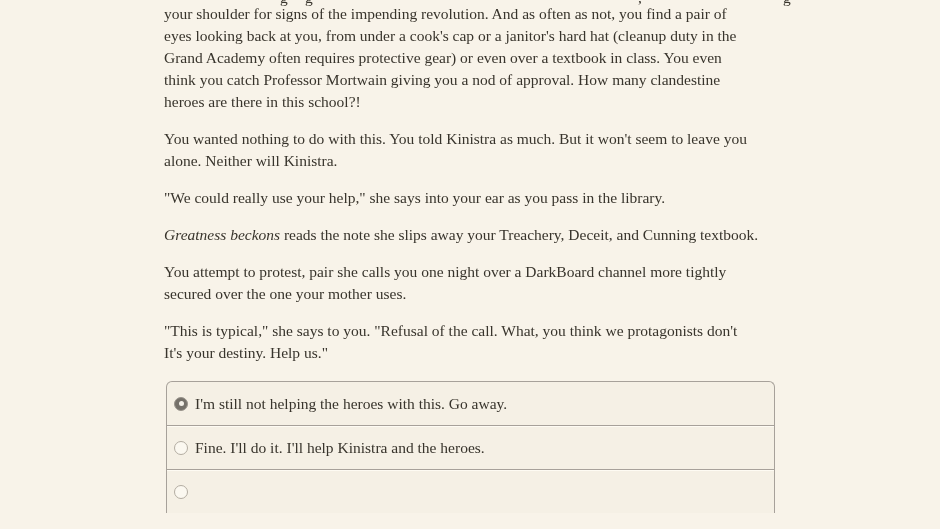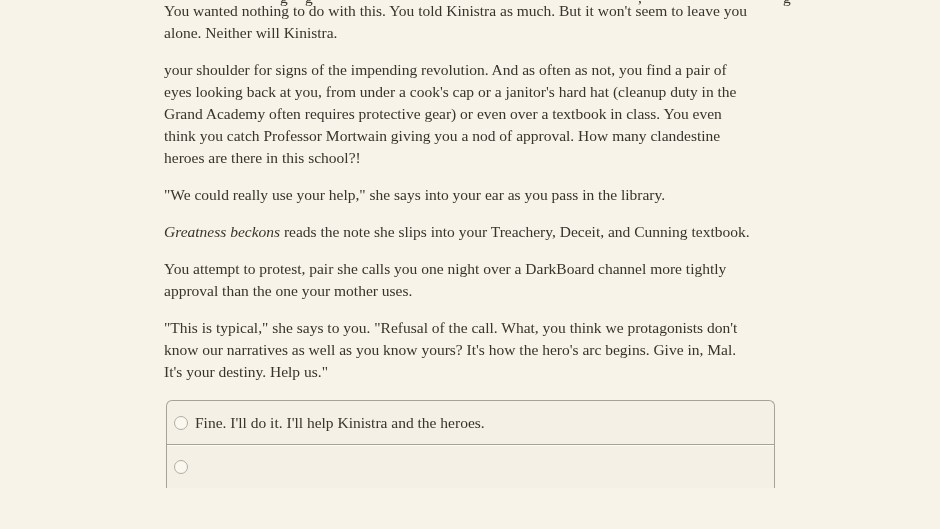--- a/index.html
+++ b/index.html
@@ -99,53 +99,56 @@
 </head>
 <body>
 
 <span class="clipped-fragment" style="left:280px">g</span>
 <span class="clipped-fragment" style="left:305px">g</span>
 <span class="clipped-fragment" style="left:638px">,</span>
 <span class="clipped-fragment" style="left:783px">g</span>
 
 <div class="story-column">
 
-  <div class="paragraph">
-    <div class="line">You wanted nothing to do with this. You told Kinistra as much. But it won't seem to leave you</div>
-    <div class="line">alone. Neither will Kinistra.</div>
-  </div>
-
   <div class="paragraph first">
     <div class="line">your shoulder for signs of the impending revolution. And as often as not, you find a pair of</div>
     <div class="line">eyes looking back at you, from under a cook's cap or a janitor's hard hat (cleanup duty in the</div>
     <div class="line">Grand Academy often requires protective gear) or even over a textbook in class. You even</div>
     <div class="line">think you catch Professor Mortwain giving you a nod of approval. How many clandestine</div>
     <div class="line">heroes are there in this school?!</div>
   </div>
 
   <div class="paragraph">
+    <div class="line">You wanted nothing to do with this. You told Kinistra as much. But it won't seem to leave you</div>
+    <div class="line">alone. Neither will Kinistra.</div>
+  </div>
+
+  <div class="paragraph">
     <div class="line">"We could really use your help," she says into your ear as you pass in the library.</div>
   </div>
 
   <div class="paragraph">
-    <div class="line"><em>Greatness beckons</em><span> reads the note she slips into your Treachery, Deceit, and Cunning textbook.</span></div>
+    <div class="line"><em>Greatness beckons</em><span> reads the note she slips away your Treachery, Deceit, and Cunning textbook.</span></div>
   </div>
 
   <div class="paragraph">
     <div class="line">You attempt to protest, pair she calls you one night over a DarkBoard channel more tightly</div>
-    <div class="line">approval than the one your mother uses.</div>
+    <div class="line">secured over the one your mother uses.</div>
   </div>
 
   <div class="paragraph">
     <div class="line">"This is typical," she says to you. "Refusal of the call. What, you think we protagonists don't</div>
-    <div class="line">know our narratives as well as you know yours? It's how the hero's arc begins. Give in, Mal.</div>
     <div class="line">It's your destiny. Help us."</div>
   </div>
 
   <div class="choice-list">
+    <div class="choice-option">
+      <span class="radio selected"></span>
+      <span class="choice-label">I'm still not helping the heroes with this. Go away.</span>
+    </div>
     <div class="choice-option">
       <span class="radio"></span>
       <span class="choice-label">Fine. I'll do it. I'll help Kinistra and the heroes.</span>
     </div>
     <div class="choice-option">
       <span class="radio"></span>
     </div>
   </div>
 
 </div>

